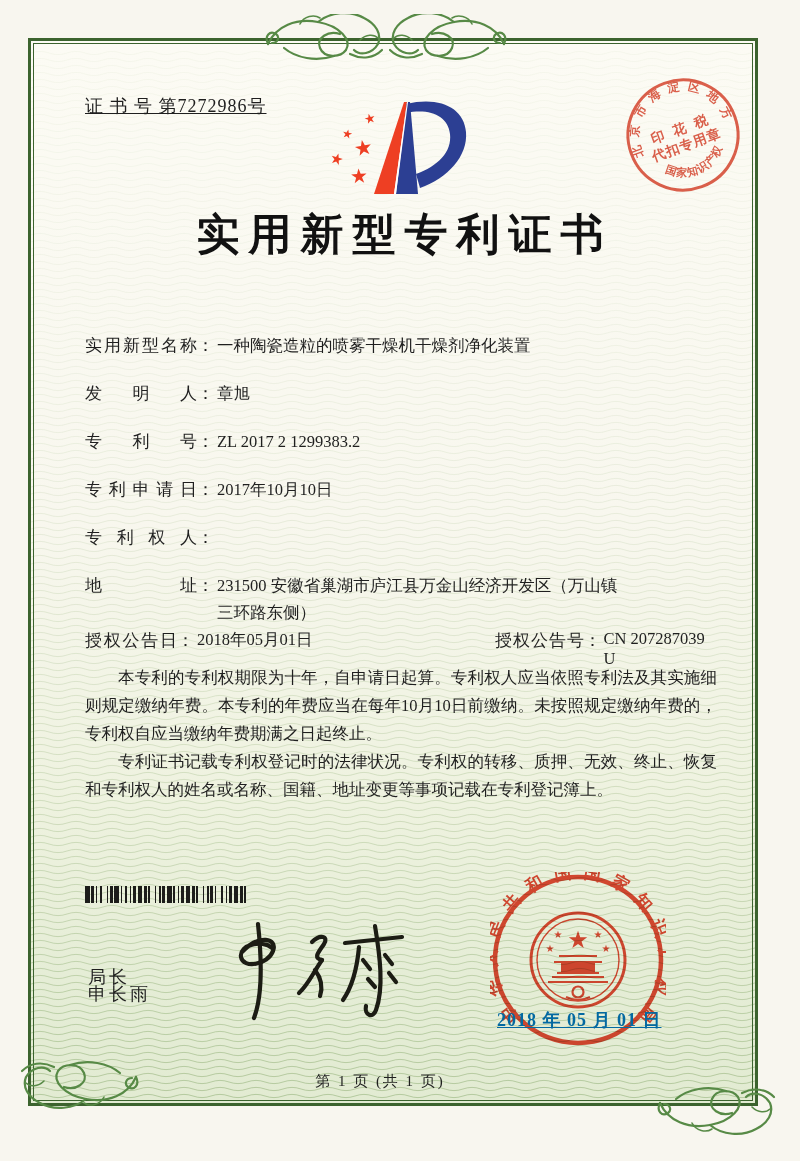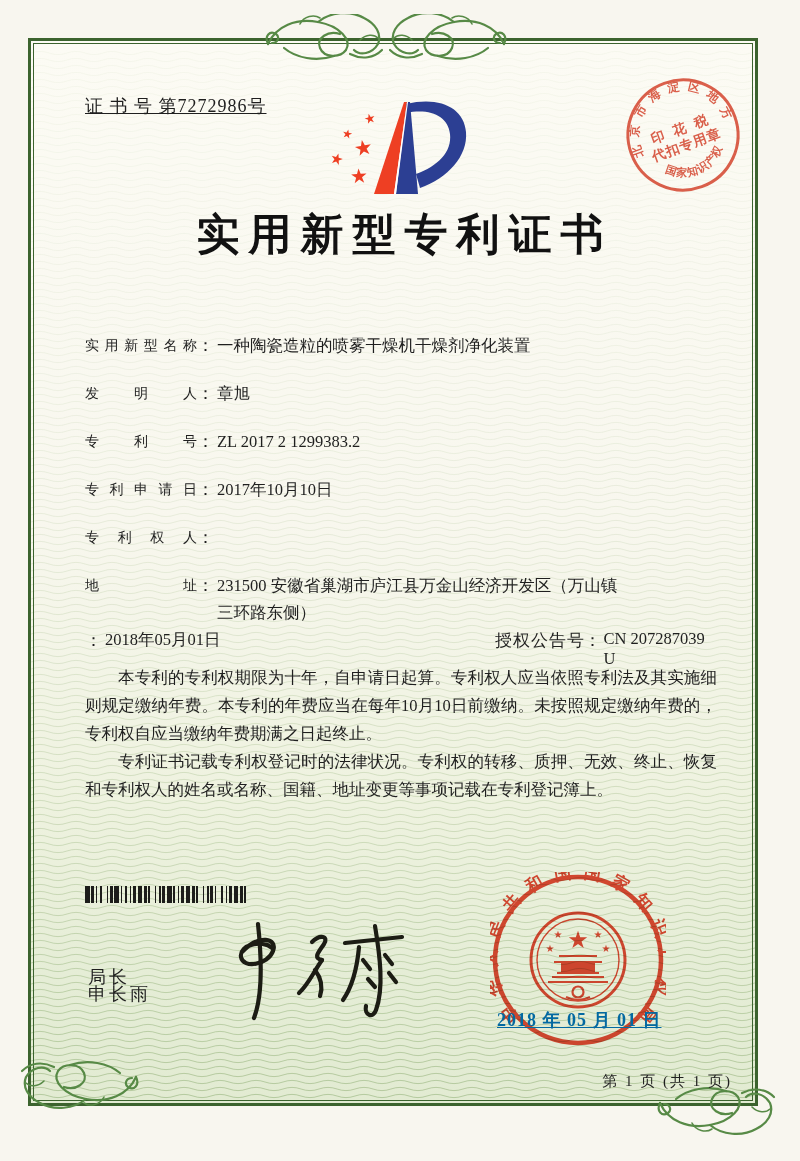--- a/index.html
+++ b/index.html
@@ -24,39 +24,39 @@
   
   .certno{left:85px;top:94px;font-size:18px;letter-spacing:1px;text-decoration:underline;}
   .logo{left:328px;top:90px;width:156px;height:116px;}
   .logo .star{position:absolute;color:#ee3f23;line-height:1;font-family:"DejaVu Sans",sans-serif;}
   .title{left:0;top:206px;width:800px;text-align:center;
     font-size:43px;font-weight:bold;letter-spacing:9px;text-indent:9px;color:#111;}
   
   .fields{left:85px;top:332px;width:632px;font-size:16.5px;line-height:27px;}
   .frow{display:flex;align-items:flex-start;min-height:48px;}
   .frow.addr{min-height:56px;}
-  .flabel{display:inline-block;width:112px;text-align:justify;text-align-last:justify;font-size:14px;}
+  .flabel{display:inline-block;width:112px;text-align:justify;text-align-last:justify;font-size:17px;}
   .fcolon{width:20px;font-size:17px;}
   .fvalue{flex:1;white-space:pre-line;}
   .grant-row{position:relative;display:flex;min-height:48px;font-size:16.5px;}
   .grant-right{position:absolute;left:370px;top:0;display:flex;margin-left:40px;}
   .glabel{display:inline-block;width:92px;text-align:justify;text-align-last:justify;font-size:17px;}
   
   .paras{left:85px;top:664px;width:632px;font-size:16.5px;line-height:28px;text-align:justify;}
   .paras p{margin:0;text-indent:2em;}
   
   .barcode{left:85px;top:886px;height:17px;display:flex;align-items:stretch;}
   .barcode div{height:100%;}
   .juzhang{left:88px;top:944px;font-size:18px;letter-spacing:3px;margin-top:21px;}
   .dname{left:88px;top:982px;font-size:18px;letter-spacing:3px;}
   .sig{left:212px;top:912px;width:210px;height:112px;}
   .seal{left:490px;top:872px;width:176px;height:176px;mix-blend-mode:multiply;opacity:.92;}
   .sealdate{left:497px;top:1008px;font-size:18px;font-weight:bold;letter-spacing:1px;color:#0369a1;text-decoration:underline;}
   .taxstamp{left:608px;top:60px;width:150px;height:150px;mix-blend-mode:multiply;opacity:.85;transform:rotate(-20deg);}
-  .footer{left:28px;top:1072px;width:704px;text-align:right;font-size:15px;letter-spacing:2px;}
+  .footer{left:28px;top:1072px;width:704px;text-align:center;font-size:15px;letter-spacing:2px;}
   .orn{color:#578a46;}
 </style>
 </head>
 <body>
 
 <div class="frame">
   <svg id="waves" xmlns="http://www.w3.org/2000/svg">
       <path d="M0 12 q9 -3.2 18 0 t18 0 q9 -3.2 18 0 t18 0 q9 -3.2 18 0 t18 0 q9 -3.2 18 0 t18 0 q9 -3.2 18 0 t18 0 q9 -3.2 18 0 t18 0 q9 -3.2 18 0 t18 0 q9 -3.2 18 0 t18 0 q9 -3.2 18 0 t18 0 q9 -3.2 18 0 t18 0 q9 -3.2 18 0 t18 0 q9 -3.2 18 0 t18 0 q9 -3.2 18 0 t18 0 q9 -3.2 18 0 t18 0 q9 -3.2 18 0 t18 0 q9 -3.2 18 0 t18 0 q9 -3.2 18 0 t18 0 q9 -3.2 18 0 t18 0 q9 -3.2 18 0 t18 0 q9 -3.2 18 0 t18 0 q9 -3.2 18 0 t18 0" stroke="rgba(118,156,88,0.050)" stroke-width="1" fill="none"></path>
       <path d="M0 19 q9 -3.2 18 0 t18 0 q9 -3.2 18 0 t18 0 q9 -3.2 18 0 t18 0 q9 -3.2 18 0 t18 0 q9 -3.2 18 0 t18 0 q9 -3.2 18 0 t18 0 q9 -3.2 18 0 t18 0 q9 -3.2 18 0 t18 0 q9 -3.2 18 0 t18 0 q9 -3.2 18 0 t18 0 q9 -3.2 18 0 t18 0 q9 -3.2 18 0 t18 0 q9 -3.2 18 0 t18 0 q9 -3.2 18 0 t18 0 q9 -3.2 18 0 t18 0 q9 -3.2 18 0 t18 0 q9 -3.2 18 0 t18 0 q9 -3.2 18 0 t18 0 q9 -3.2 18 0 t18 0 q9 -3.2 18 0 t18 0 q9 -3.2 18 0 t18 0" stroke="rgba(118,156,88,0.050)" stroke-width="1" fill="none"></path>
       <path d="M0 26 q9 -3.2 18 0 t18 0 q9 -3.2 18 0 t18 0 q9 -3.2 18 0 t18 0 q9 -3.2 18 0 t18 0 q9 -3.2 18 0 t18 0 q9 -3.2 18 0 t18 0 q9 -3.2 18 0 t18 0 q9 -3.2 18 0 t18 0 q9 -3.2 18 0 t18 0 q9 -3.2 18 0 t18 0 q9 -3.2 18 0 t18 0 q9 -3.2 18 0 t18 0 q9 -3.2 18 0 t18 0 q9 -3.2 18 0 t18 0 q9 -3.2 18 0 t18 0 q9 -3.2 18 0 t18 0 q9 -3.2 18 0 t18 0 q9 -3.2 18 0 t18 0 q9 -3.2 18 0 t18 0 q9 -3.2 18 0 t18 0 q9 -3.2 18 0 t18 0" stroke="rgba(118,156,88,0.050)" stroke-width="1" fill="none"></path>
@@ -308,20 +308,21 @@
 
   <div class="frow addr">
     <span class="flabel">地址</span>
     <span class="fcolon">：</span>
     <span class="fvalue">231500 安徽省巢湖市庐江县万金山经济开发区（万山镇
 三环路东侧）</span>
   </div>
 </div>
 
 <div class="abs grant-row" style="left:85px;top:629px;width:632px;">
+  <span class="glabel">授权公告日</span>
   <span class="fcolon">：</span>
   <span>2018年05月01日</span>
   <span class="grant-right">
     <span class="glabel">授权公告号</span>
     <span class="fcolon">：</span>
     <span>CN 207287039 U</span>
   </span>
 </div>
 
 <div class="abs paras">

